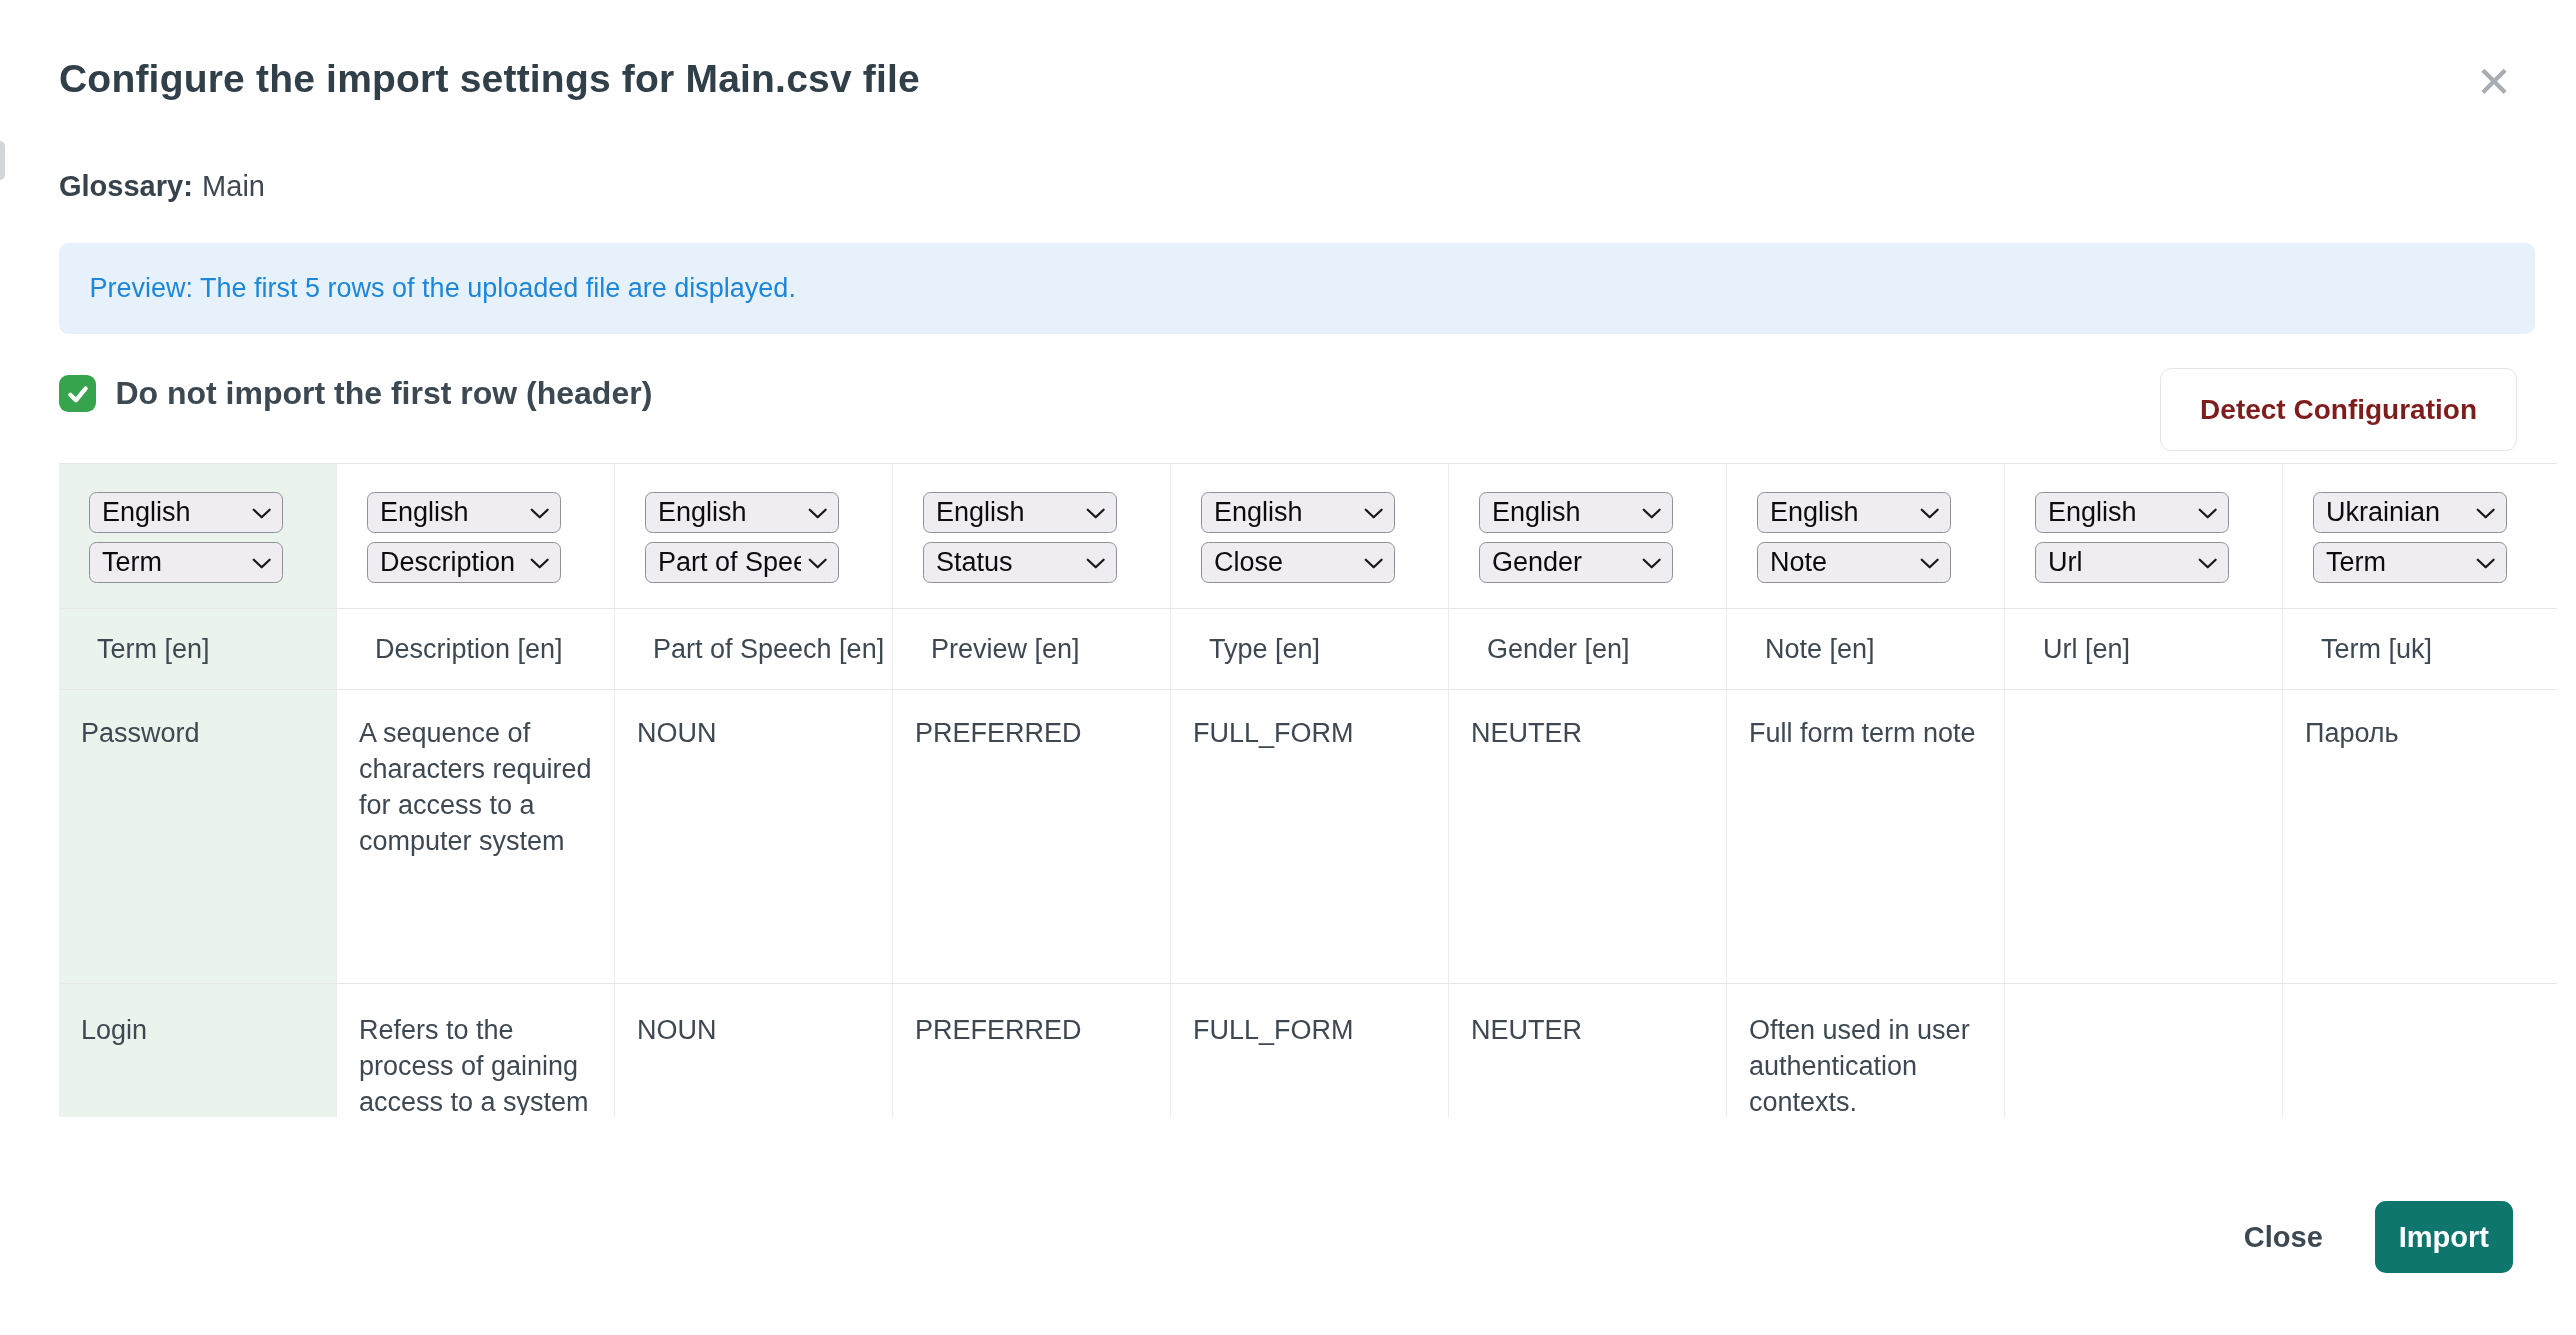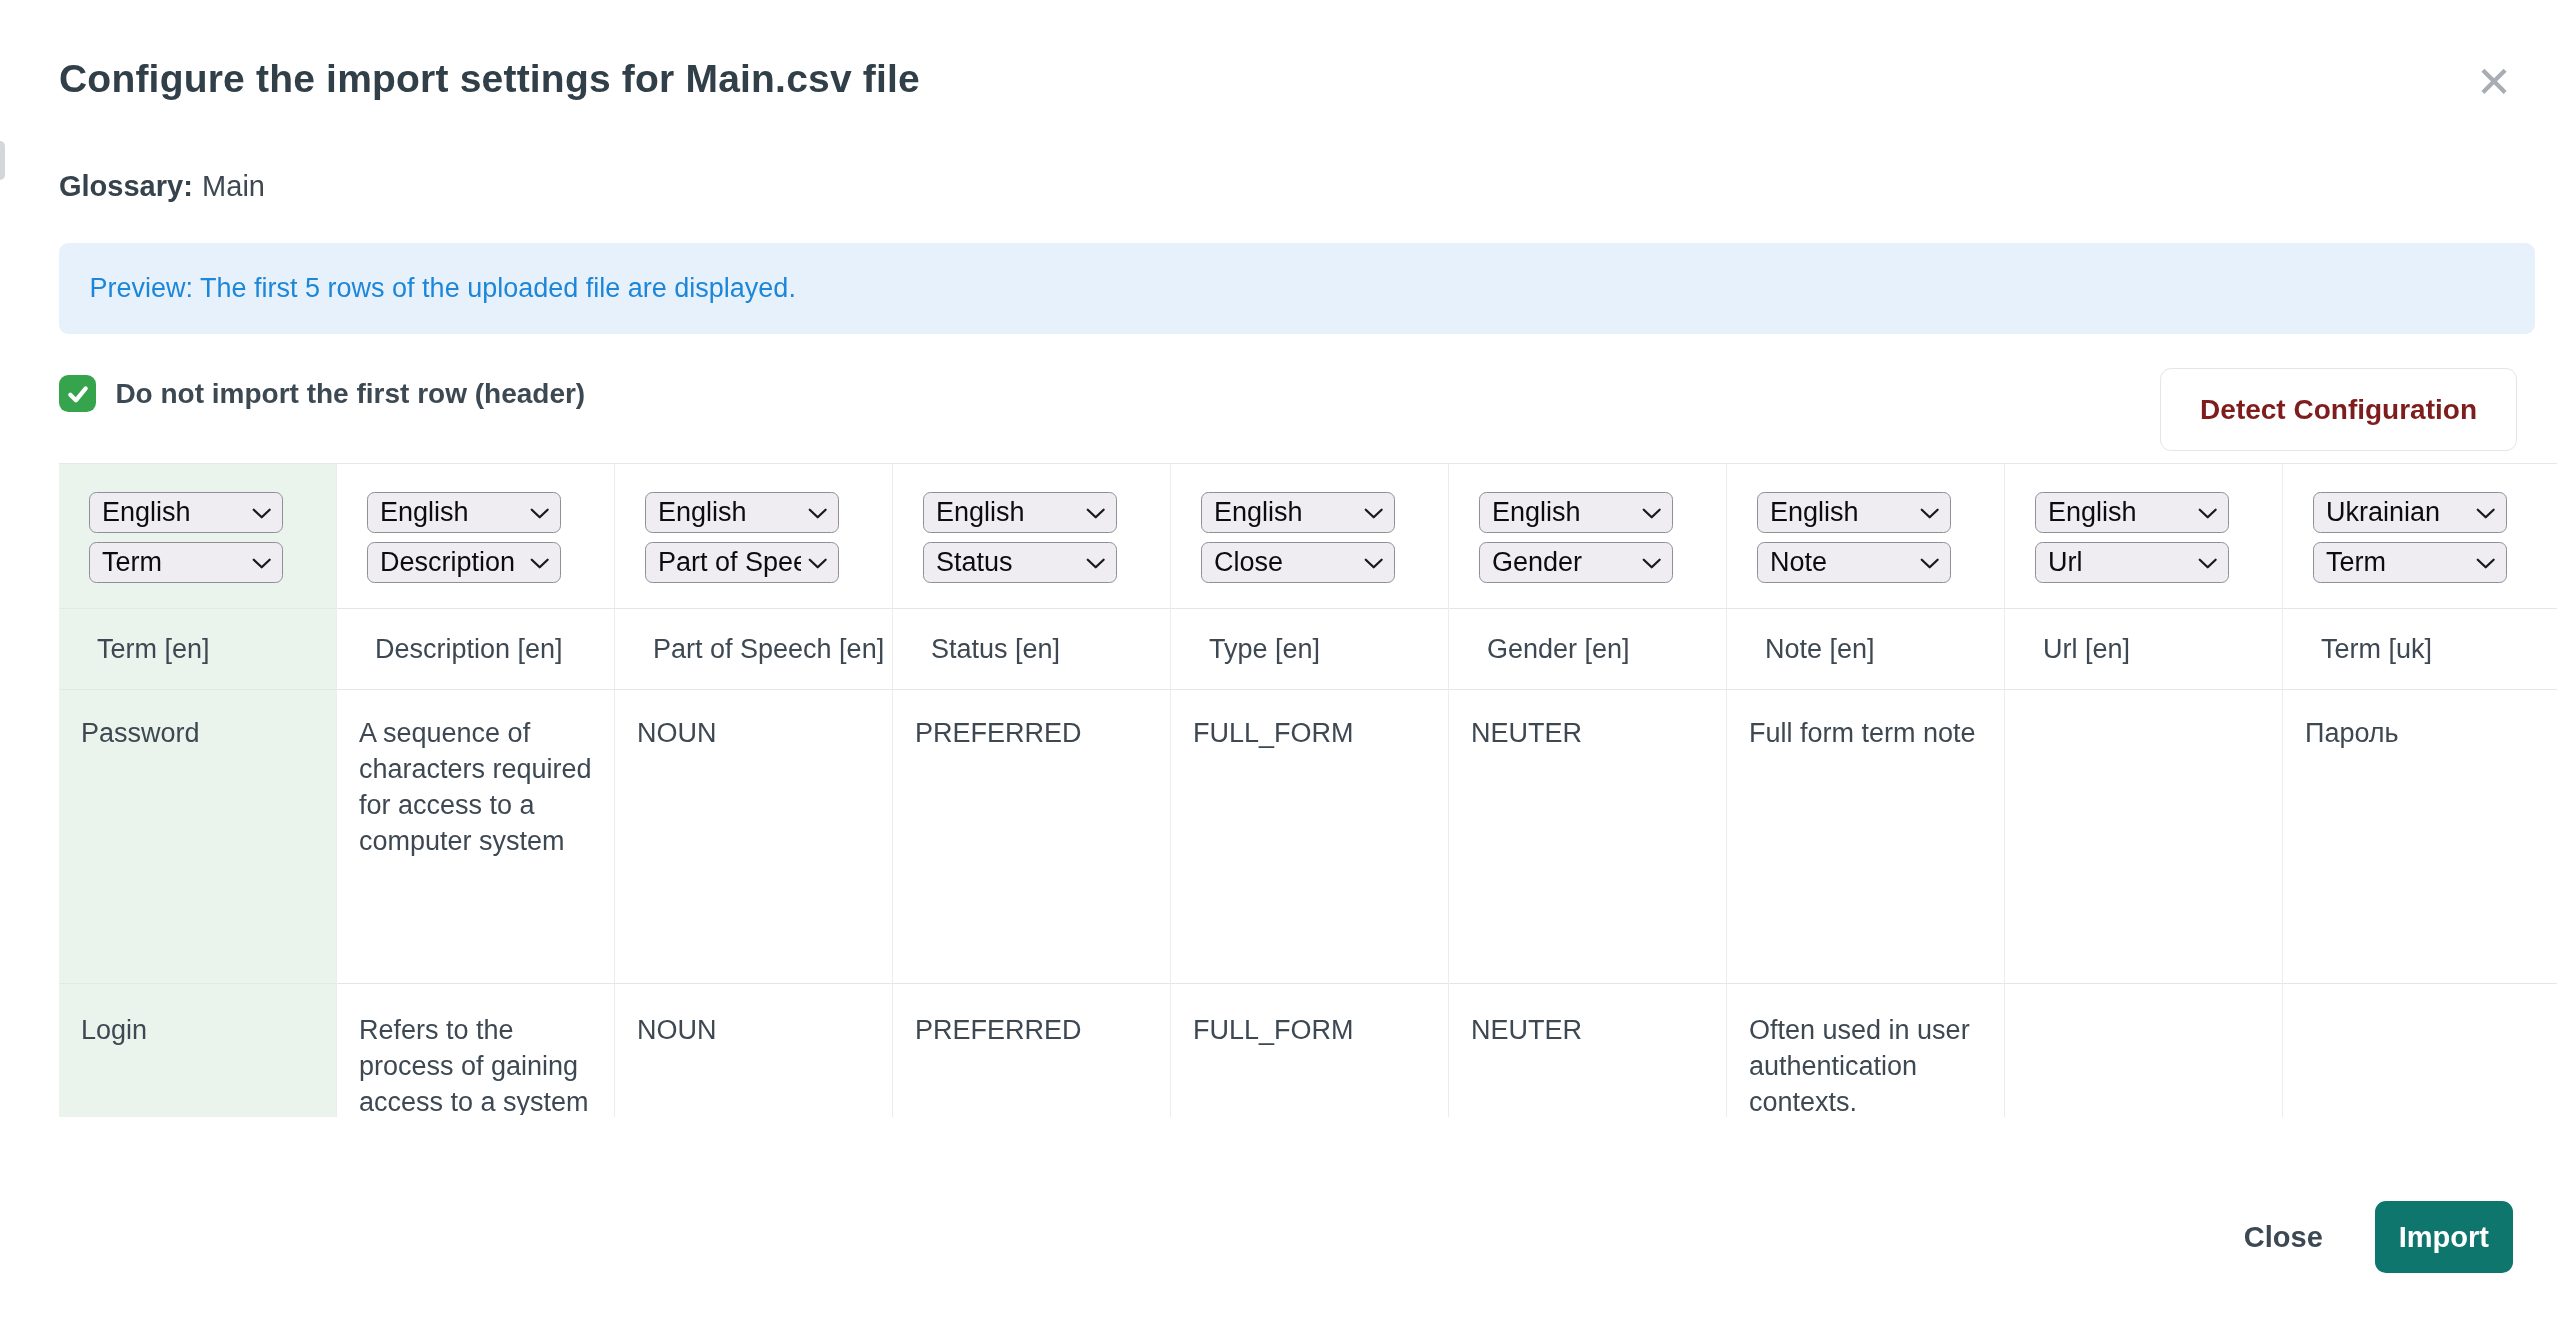--- a/index.html
+++ b/index.html
@@ -22,21 +22,21 @@
   .glossary .val { font-weight:400; color:#3d4852; margin-left:9.3px; }
 
   .banner { position:absolute; left:59px; top:243px; width:2476px; height:91px;
             background:#e7f1fb; border-radius:9.3px; display:flex; align-items:center;
             padding-left:30.5px; font-size:27px; color:#1c87d9; }
 
   .controls { position:absolute; left:59px; top:368px; width:2458px; height:85px; }
   .chk-wrap { position:absolute; left:0; top:7.4px; display:flex; align-items:center; cursor:pointer; }
   .chk { width:37px; height:37px; border-radius:9.3px; background:#35a44c;
          display:flex; align-items:center; justify-content:center; flex-shrink:0; }
-  .chk-label { margin-left:19.4px; font-size:28px; font-weight:600; color:#3c4852; }
+  .chk-label { margin-left:19.4px; font-size:32px; font-weight:600; color:#3c4852; }
   .detect-btn { position:absolute; right:0; top:0; height:83px; padding:0 39px;
                 background:#fff; border:1.9px solid #e5e5e5; border-radius:11px;
                 font-size:28px; font-weight:600; color:#7f1d1d;
                 font-family:inherit; cursor:pointer; }
 
   .grid { position:absolute; left:59px; top:463px; width:2498px; height:654px;
           display:flex; overflow:hidden; border-top:1.9px solid #e7e7e7; }
   .col { width:278px; flex:0 0 278px; border-right:0.9px solid #ececec; background:#fff; }
   .col.hl { background:#eaf4ec; }
 
@@ -176,21 +176,21 @@
       </div>
       <div class="select">
         <span class="sel-label">Status</span>
         <span class="chev">
           <svg width="19.4" height="12" viewBox="0 0 22 13" aria-hidden="true">
             <path d="M2 2 L11 10.5 L20 2" fill="none" stroke="#1a1a1a" stroke-width="2.6" stroke-linecap="round" stroke-linejoin="round"></path>
           </svg>
         </span>
       </div>
     </div>
-    <div class="hdr">Status [en]</div>
+    <div class="hdr">Preview [en]</div>
     <div class="cell r1">PREFERRED</div>
     <div class="cell r2">PREFERRED</div>
   </div>
 
   <div class="col">
     <div class="sel-area">
       <div class="select">
         <span class="sel-label">English</span>
         <span class="chev">
           <svg width="19.4" height="12" viewBox="0 0 22 13" aria-hidden="true">

